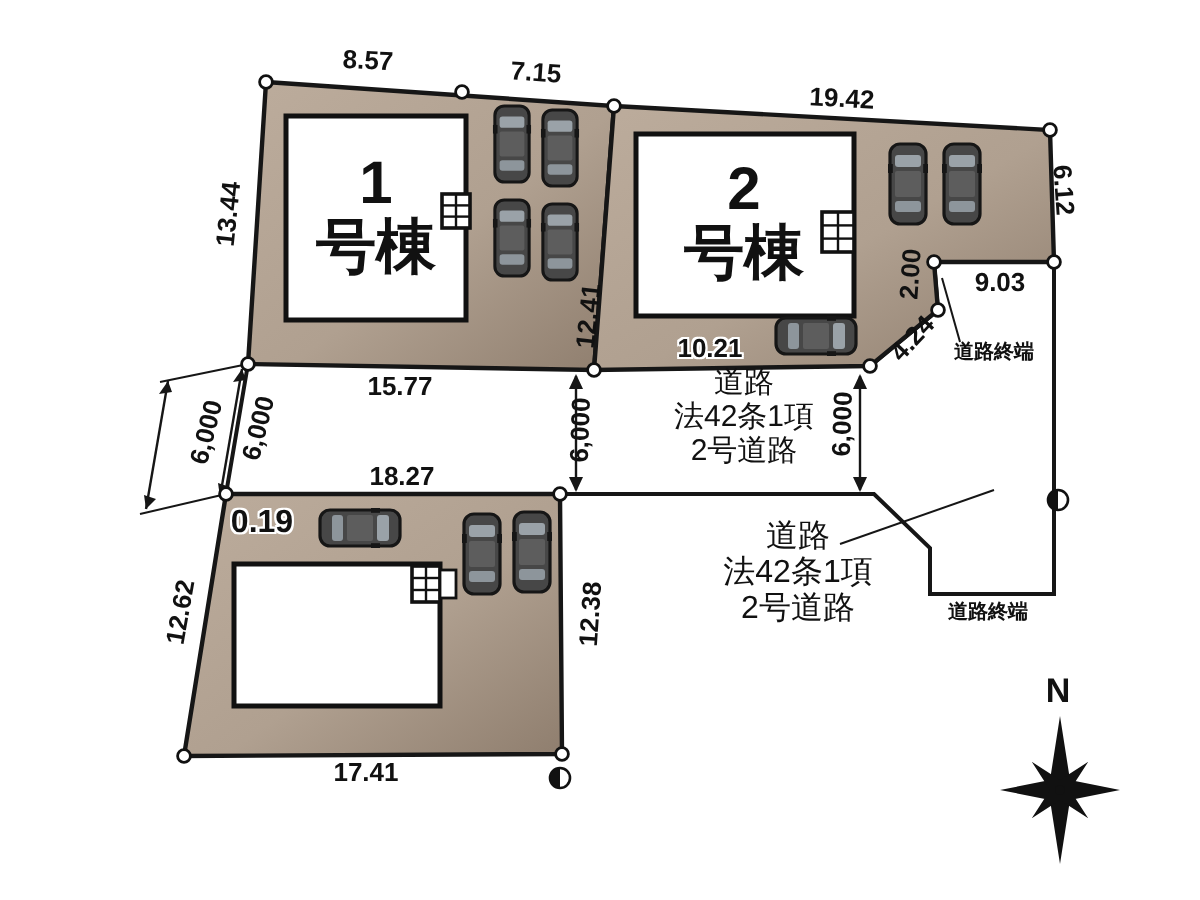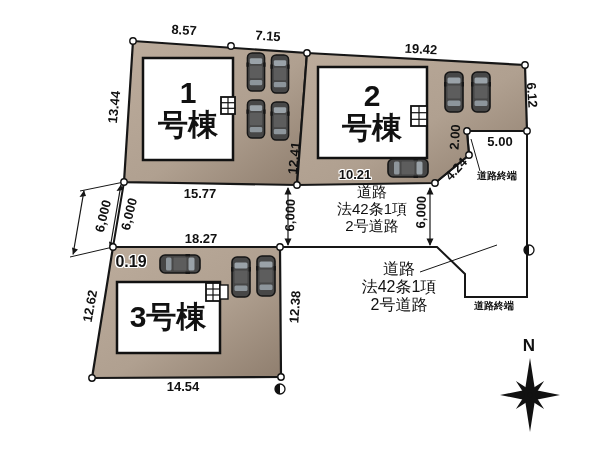--- a/index.html
+++ b/index.html
@@ -169,36 +169,33 @@
   <div class="lbl" style="left:268px;top:36px;transform:translate(-50%,-50%) rotate(4deg);">7.15</div>
   <div class="lbl" style="left:114px;top:107px;transform:translate(-50%,-50%) rotate(-84deg);">13.44</div>
   <div class="lbl" style="left:294px;top:158px;transform:translate(-50%,-50%) rotate(-84deg);">12.41</div>
   <div class="bldg-label" style="left:188px;top:109px;">
     <div>1</div>
       <div>号棟</div>
   </div>
 
   <div class="lbl" style="left:421px;top:49px;transform:translate(-50%,-50%) rotate(3deg);">19.42</div>
   <div class="lbl" style="left:532px;top:95px;transform:translate(-50%,-50%) rotate(86deg);">6.12</div>
-  <div class="lbl" style="left:500px;top:141px;">5.00</div>
+  <div class="lbl" style="left:500px;top:141px;">9.03</div>
   <div class="lbl" style="left:455px;top:137px;transform:translate(-50%,-50%) rotate(-86deg);">2.00</div>
   <div class="lbl" style="left:456px;top:169px;transform:translate(-50%,-50%) rotate(-47deg);">4.24</div>
   <div class="lbl halo" style="left:355px;top:174px;">10.21</div>
   <div class="bldg-label" style="left:372px;top:112px;">
     <div>2</div>
       <div>号棟</div>
   </div>
 
   <div class="lbl halo" style="left:131px;top:262px;font-size:16px;">0.19</div>
   <div class="lbl" style="left:90px;top:306px;transform:translate(-50%,-50%) rotate(-80deg);">12.62</div>
   <div class="lbl" style="left:295px;top:307px;transform:translate(-50%,-50%) rotate(-86deg);">12.38</div>
-  <div class="lbl" style="left:183px;top:386px;">14.54</div>
-  <div class="bldg-label" style="left:168px;top:317px;">
-    <div>3号棟</div>
-  </div>
+  <div class="lbl" style="left:183px;top:386px;">17.41</div>
 
   <div class="lbl" style="left:200px;top:193px;">15.77</div>
   <div class="lbl" style="left:201px;top:238px;">18.27</div>
   <div class="lbl" style="left:103px;top:216px;transform:translate(-50%,-50%) rotate(-76deg);">6,000</div>
   <div class="lbl" style="left:129px;top:214px;transform:translate(-50%,-50%) rotate(-76deg);">6,000</div>
   <div class="lbl" style="left:290px;top:215px;transform:translate(-50%,-50%) rotate(-88deg);">6,000</div>
   <div class="lbl" style="left:421px;top:212px;transform:translate(-50%,-50%) rotate(-88deg);">6,000</div>
 
   <div class="road-label center" style="left:372px;top:209px;">
     <div>道路</div>

